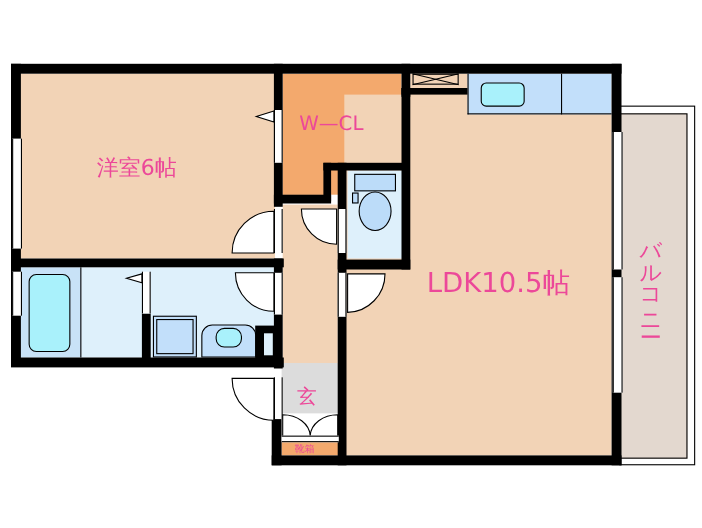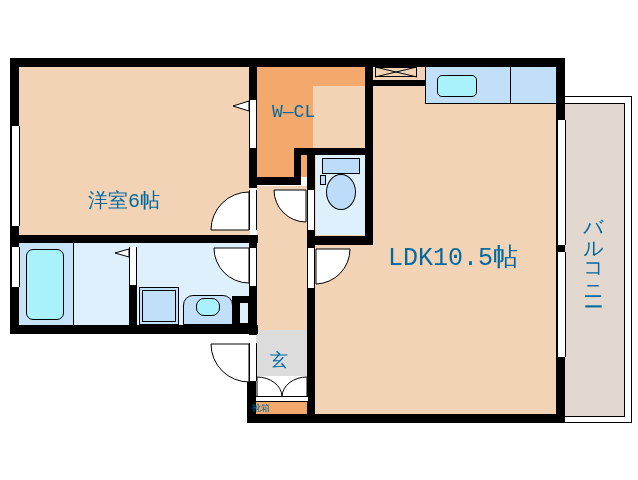--- a/index.html
+++ b/index.html
@@ -1,19 +1,19 @@
 <!DOCTYPE html>
 <html><head>
 <meta charset="utf-8">
 <style>
   html, body { margin: 0; padding: 0; background: #ffffff; }
   body { width: 638px; height: 480px; position: relative; overflow: hidden; font-family: "DejaVu Sans", sans-serif; }
   .abs { position: absolute; box-sizing: border-box; }
   .wall { position: absolute; background: #000; }
-  .room-label { position: absolute; color: #0369a1; white-space: nowrap; font-family: Liberation Mono, monospace; }
+  .room-label { position: absolute; color: #ec4899; white-space: nowrap; }
   .win { position: absolute; background: #fff; border-left: 1px solid #000; border-right: 1px solid #000; }
   svg { position: absolute; overflow: visible; }
 </style>
 </head>
 <body>
 
 <div class="abs" style="left:18px;top:67px;width:232px;height:168px;background:#f2d3b6;"></div>
 <div class="abs" style="left:257px;top:67px;width:108px;height:110px;background:#f3a96d;"></div>
 <div class="abs" style="left:257px;top:150px;width:40px;height:27px;background:#f3a96d;"></div>
 <div class="abs" style="left:313px;top:86px;width:243px;height:328px;background:#f2d3b6;"></div>
@@ -104,18 +104,18 @@
   </svg>
 <div class="abs" style="left:256px;top:396px;width:52px;height:6px;background:#fff;border-top:1px solid #000;border-bottom:1px solid #000;"></div>
 
 <svg style="left:232px;top:100px;" width="18" height="12">
     <polygon points="17,1 1,6 17,11" fill="#fff" stroke="#000" stroke-width="1"></polygon>
   </svg>
 <svg style="left:114px;top:248px;" width="16" height="10">
     <polygon points="15,1 1,5 15,9" fill="#fff" stroke="#000" stroke-width="1"></polygon>
   </svg>
 
-<div class="room-label" style="left:88px;top:139px;font-size:20px;margin-top:48px;">洋室6帖</div>
+<div class="room-label" style="left:88px;top:139px;font-size:20px;">洋室6帖</div>
 <div class="room-label" style="left:272px;top:102px;font-size:18px;">W—CL</div>
 <div class="room-label" style="left:388px;top:240px;font-size:25px;">LDK10.5帖</div>
 <div class="room-label" style="left:270px;top:348px;font-size:18px;">玄</div>
-<div class="room-label" style="left:252px;top:402px;font-size:9px;">靴箱</div>
+<div class="room-label" style="left:268px;top:402px;font-size:9px;">靴箱</div>
 <div class="room-label" style="left:582px;top:205px;font-size:20px;writing-mode:vertical-rl;line-height:1;">バルコニー</div>
 
 </body></html>

